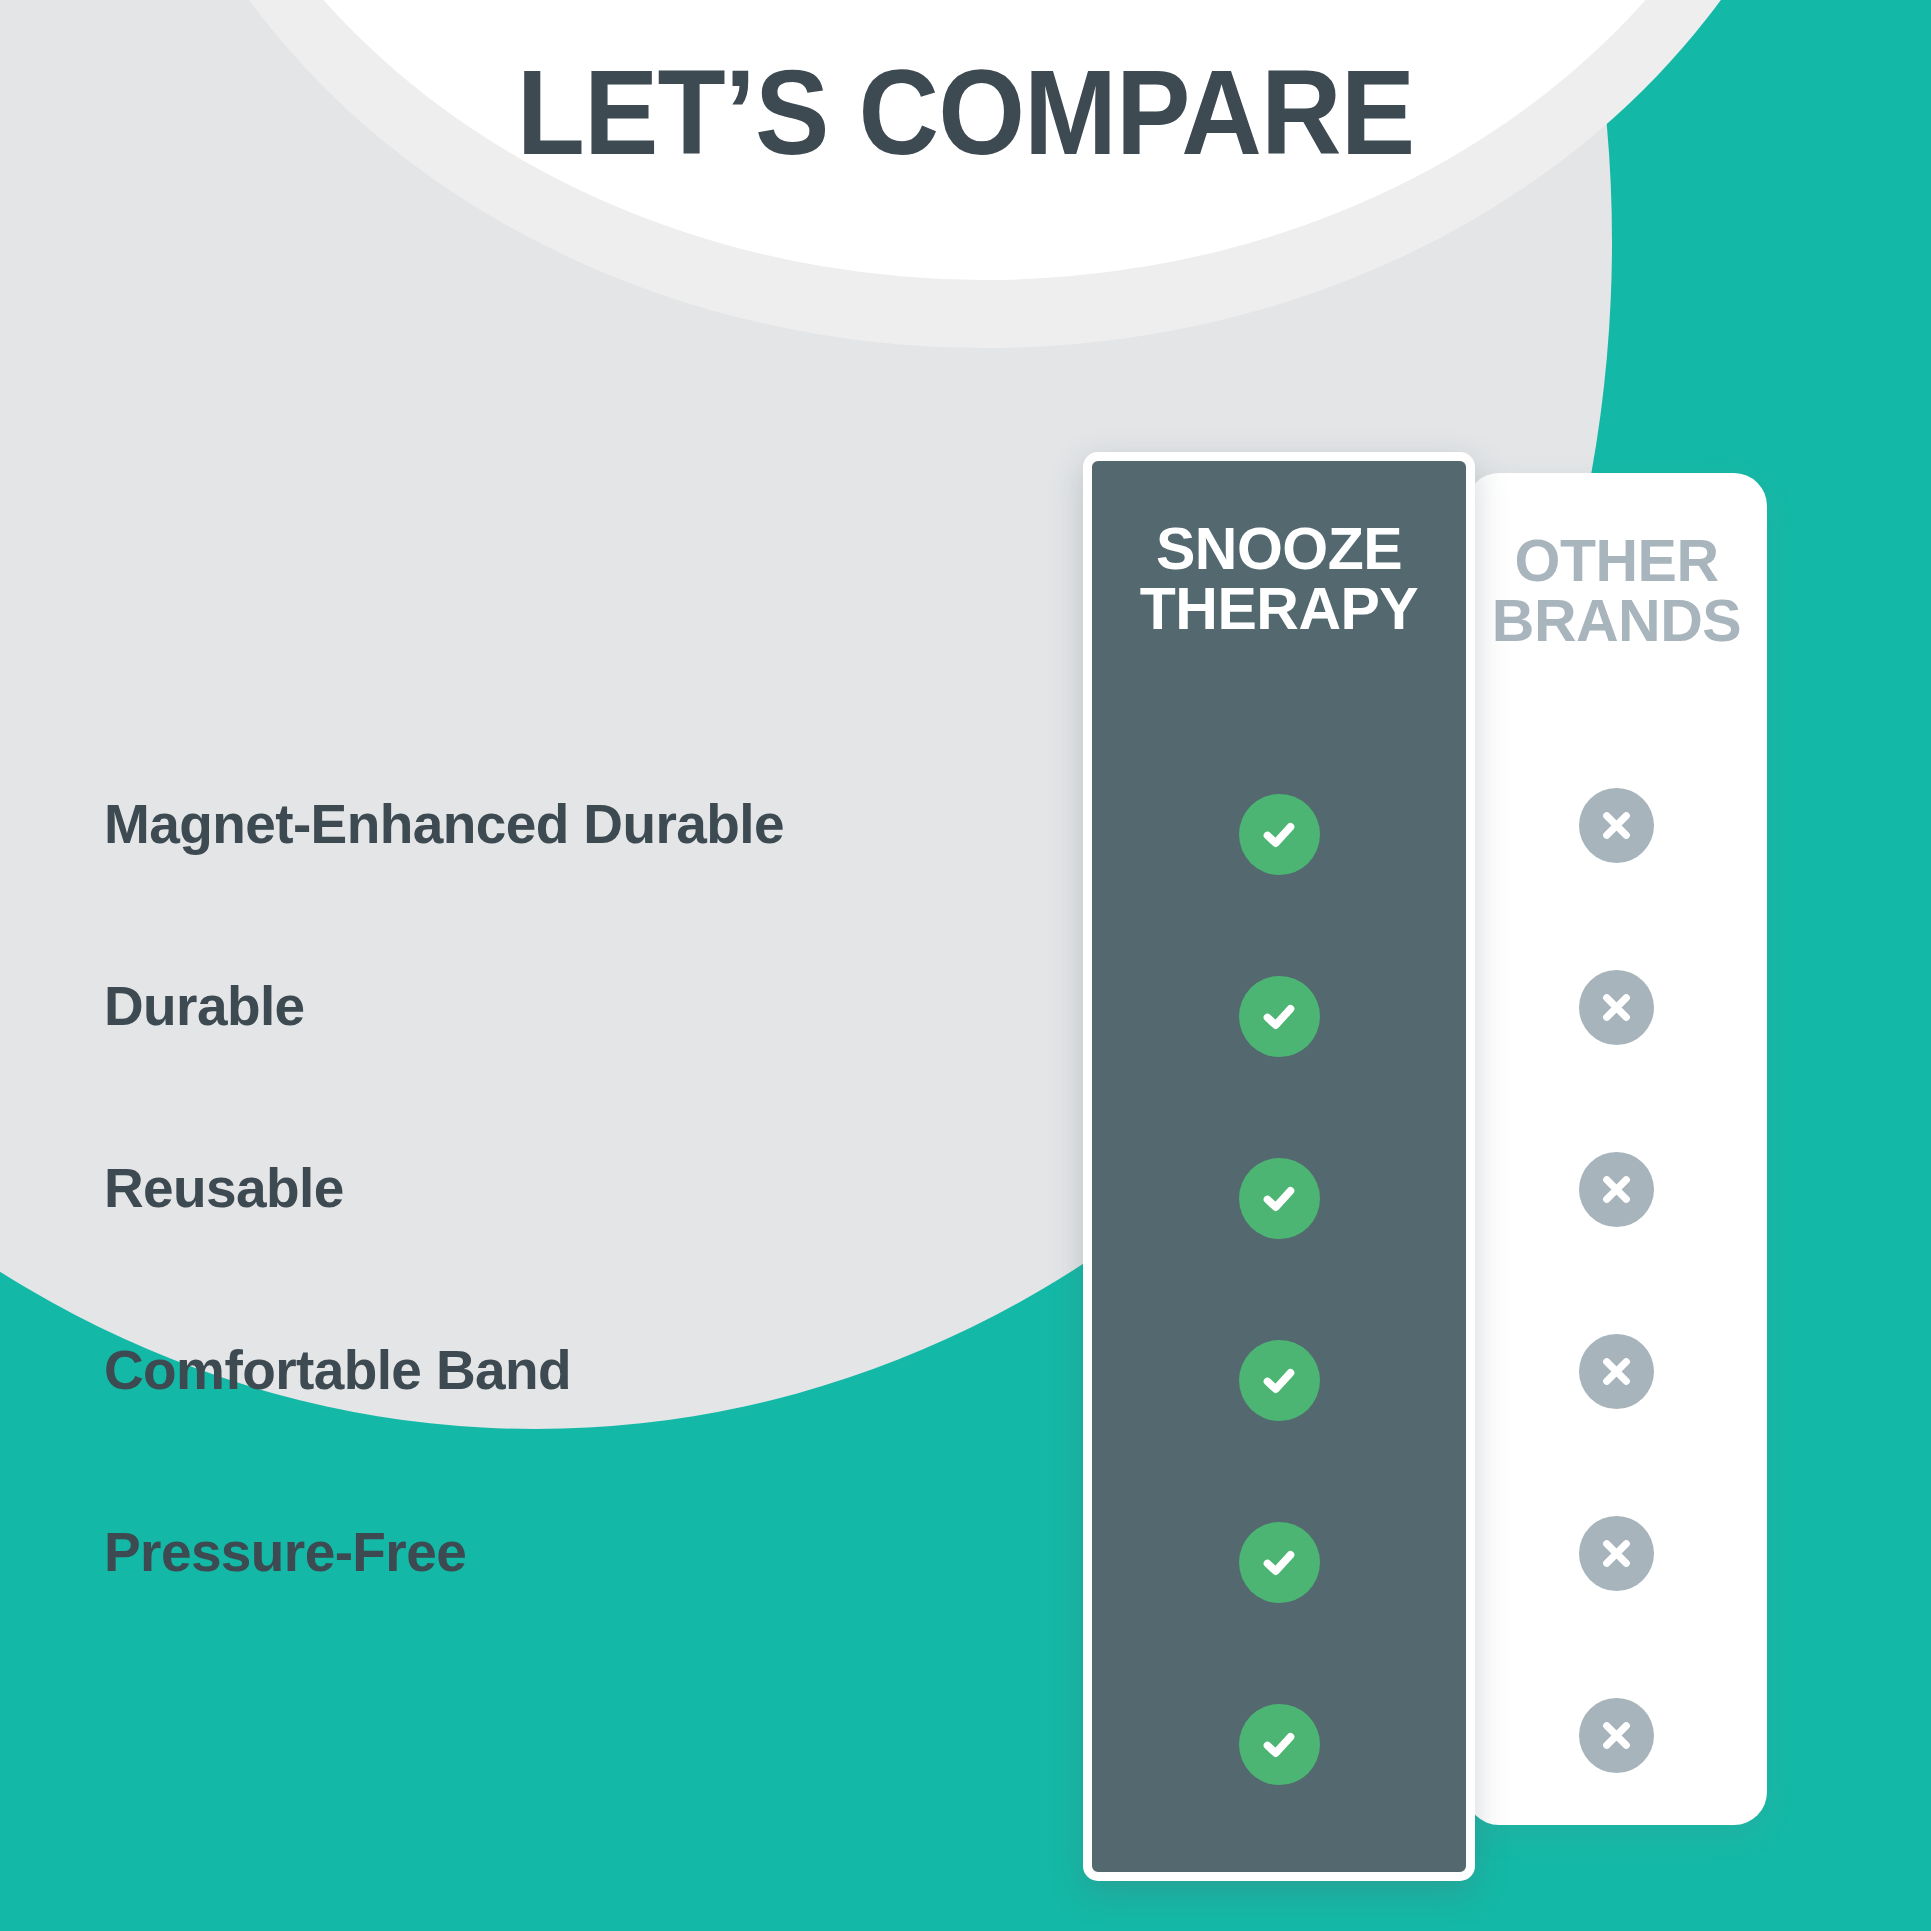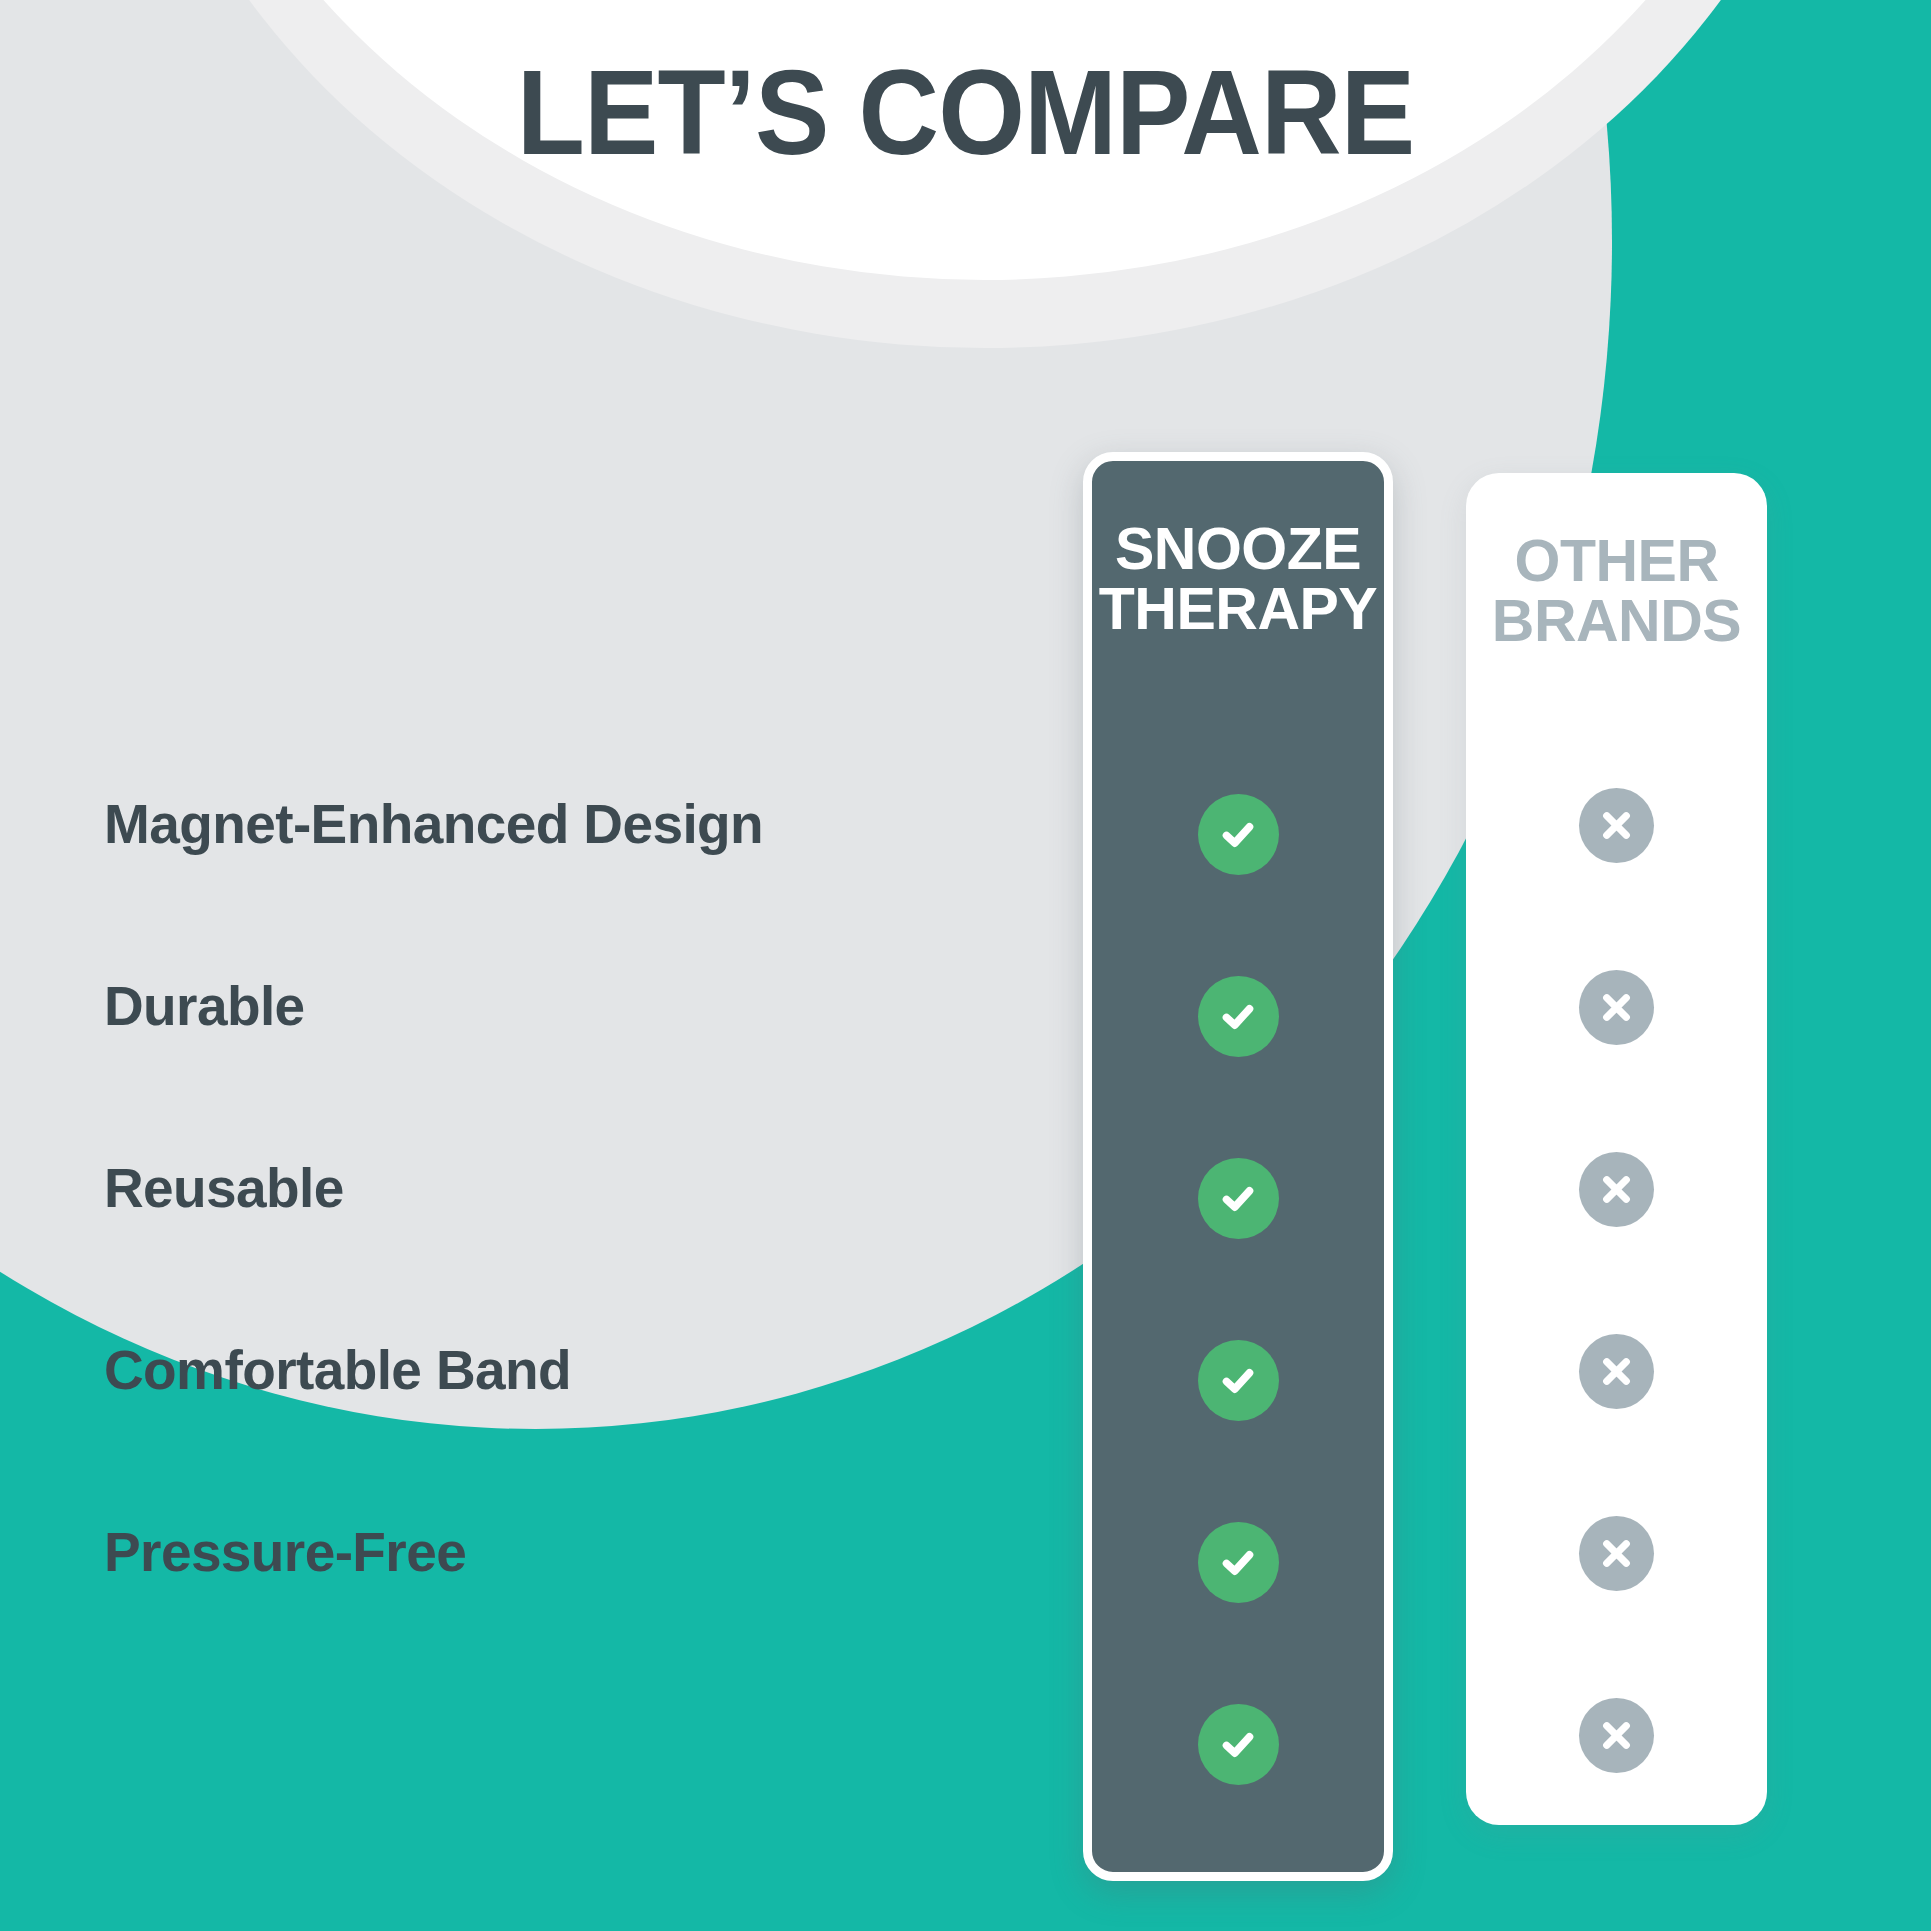--- a/index.html
+++ b/index.html
@@ -105,25 +105,25 @@
 
   
   .card {
     position: absolute;
     box-sizing: border-box;
   }
 
   .card-primary {
     left: 1083px;
     top: 452px;
-    width: 310px;
+    width: 392px;
     height: 1429px;
     background: #53686f;
     border: 9.7px solid #ffffff;
-    border-radius: 30px;
+    border-radius: 15px;
     box-shadow: 0 11.6px 33px rgba(90, 104, 112, 0.28);
     z-index: 3;
   }
 
   .card-secondary {
     left: 1466px;
     top: 473px;
     width: 301px;
     height: 1352px;
     background: #ffffff;
@@ -191,21 +191,21 @@
   <div class="bg-layer">
     <div class="bg-ellipse-grey"></div>
     <div class="bg-dome-ring"></div>
     <div class="bg-dome-white"></div>
   </div>
 
   <div class="title">LET’S COMPARE</div>
 
   <div class="features">
     <div class="feature-row">
-      <span class="feature-label">Magnet-Enhanced Design</span>
+      <span class="feature-label">Magnet-Enhanced Durable</span>
     </div>
     <div class="feature-row">
       <span class="feature-label">Durable</span>
     </div>
     <div class="feature-row">
       <span class="feature-label">Reusable</span>
     </div>
     <div class="feature-row">
       <span class="feature-label">Comfortable Band</span>
     </div>

